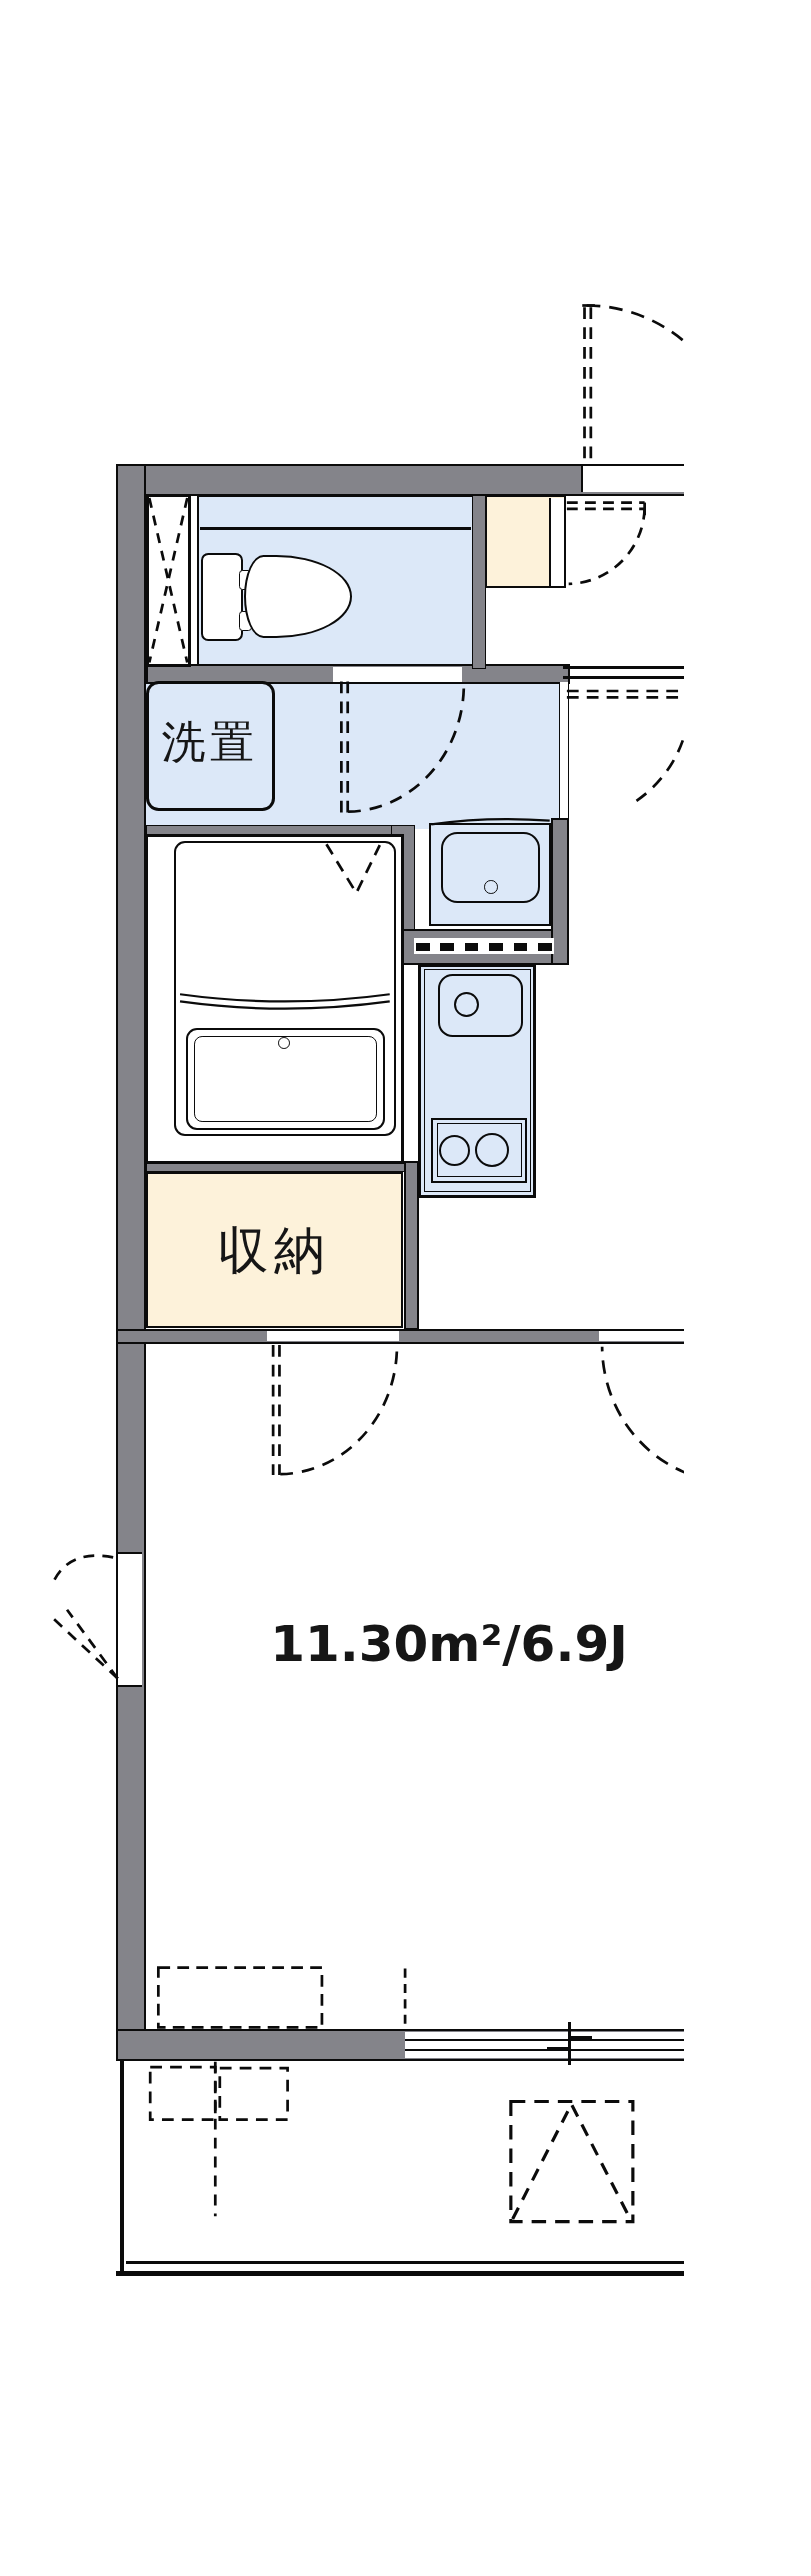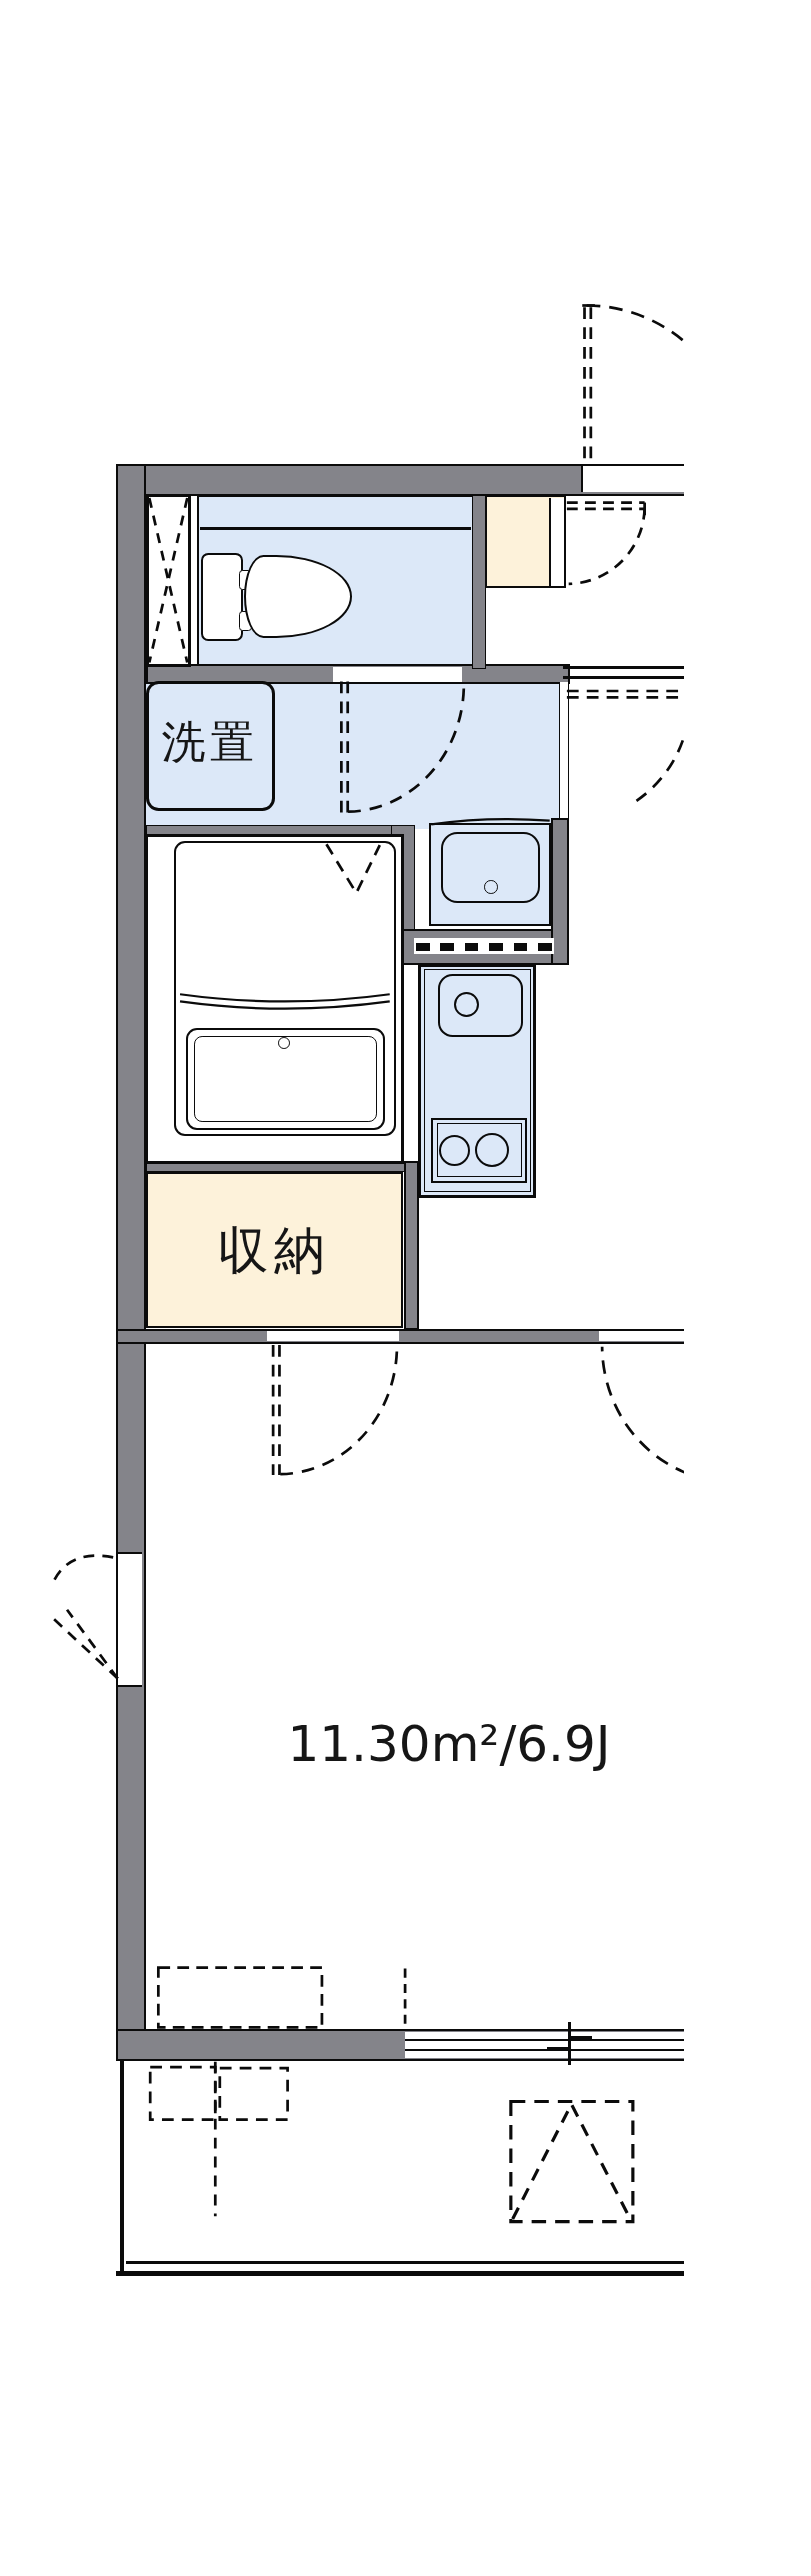--- a/index.html
+++ b/index.html
@@ -86,21 +86,21 @@
   <div class="a" style="left:424px;top:969px;width:107px;height:223px;border:1.8px solid var(--line);"></div>
   <div class="a b3" style="left:438px;top:974px;width:85px;height:63px;border-radius:14.5px;"></div>
   <div class="a b3" style="left:454px;top:992px;width:25px;height:25px;border-radius:50%;"></div>
   <div class="a b3" style="left:431px;top:1118px;width:96px;height:65px;"></div>
   <div class="a b2" style="left:437px;top:1123px;width:85px;height:54px;"></div>
   <div class="a b3" style="left:439px;top:1135px;width:31px;height:31px;border-radius:50%;"></div>
   <div class="a b3" style="left:475px;top:1133px;width:34px;height:34px;border-radius:50%;"></div>
 
   <div class="lbl" style="left:274px;top:1251px;font-size:51px;letter-spacing:5.4px;">収納</div>
 
-  <div class="lbl" style="left:449px;top:1744px;font-size:50px;">11.30m²/6.9J</div>
+  <div class="lbl" style="left:449px;top:1644px;font-size:50px;font-weight:bold;">11.30m²/6.9J</div>
 
   <div class="a white" style="left:405px;top:2032px;width:334px;height:26px;"></div>
   <div class="a hline" style="left:405px;top:2039px;width:334px;height:1.8px;"></div>
   <div class="a hline" style="left:405px;top:2049px;width:334px;height:1.8px;"></div>
   <div class="a vline" style="left:568px;top:2022px;width:2.7px;height:43px;"></div>
   <div class="a hline" style="left:569px;top:2036px;width:22.6px;height:2.7px;"></div>
   <div class="a hline" style="left:547px;top:2047px;width:22.6px;height:2.7px;"></div>
 
   <div class="a vline" style="left:120px;top:2059px;width:3.6px;height:217px;"></div>
   <div class="a hline" style="left:116px;top:2271px;width:666px;height:4.5px;"></div>

